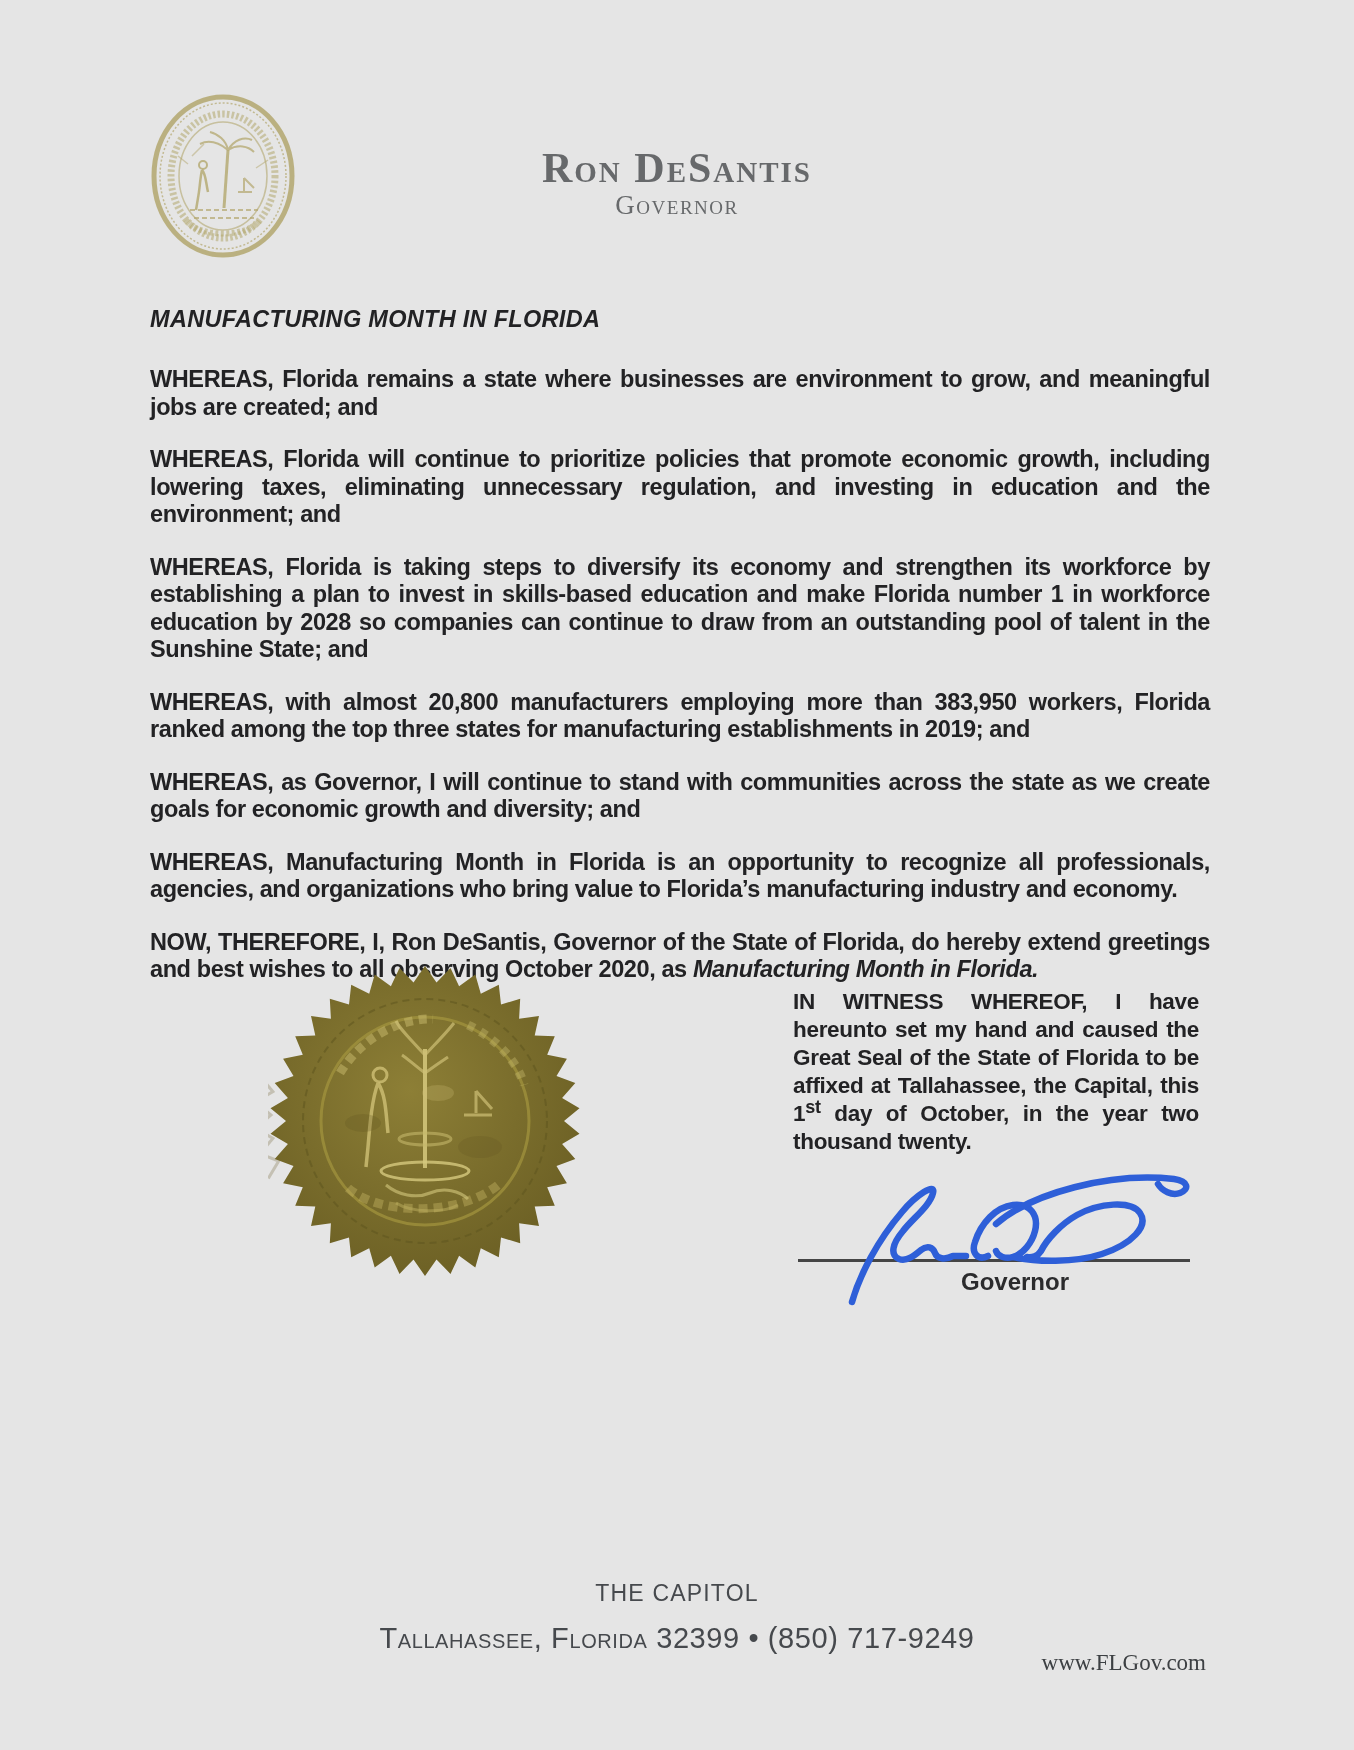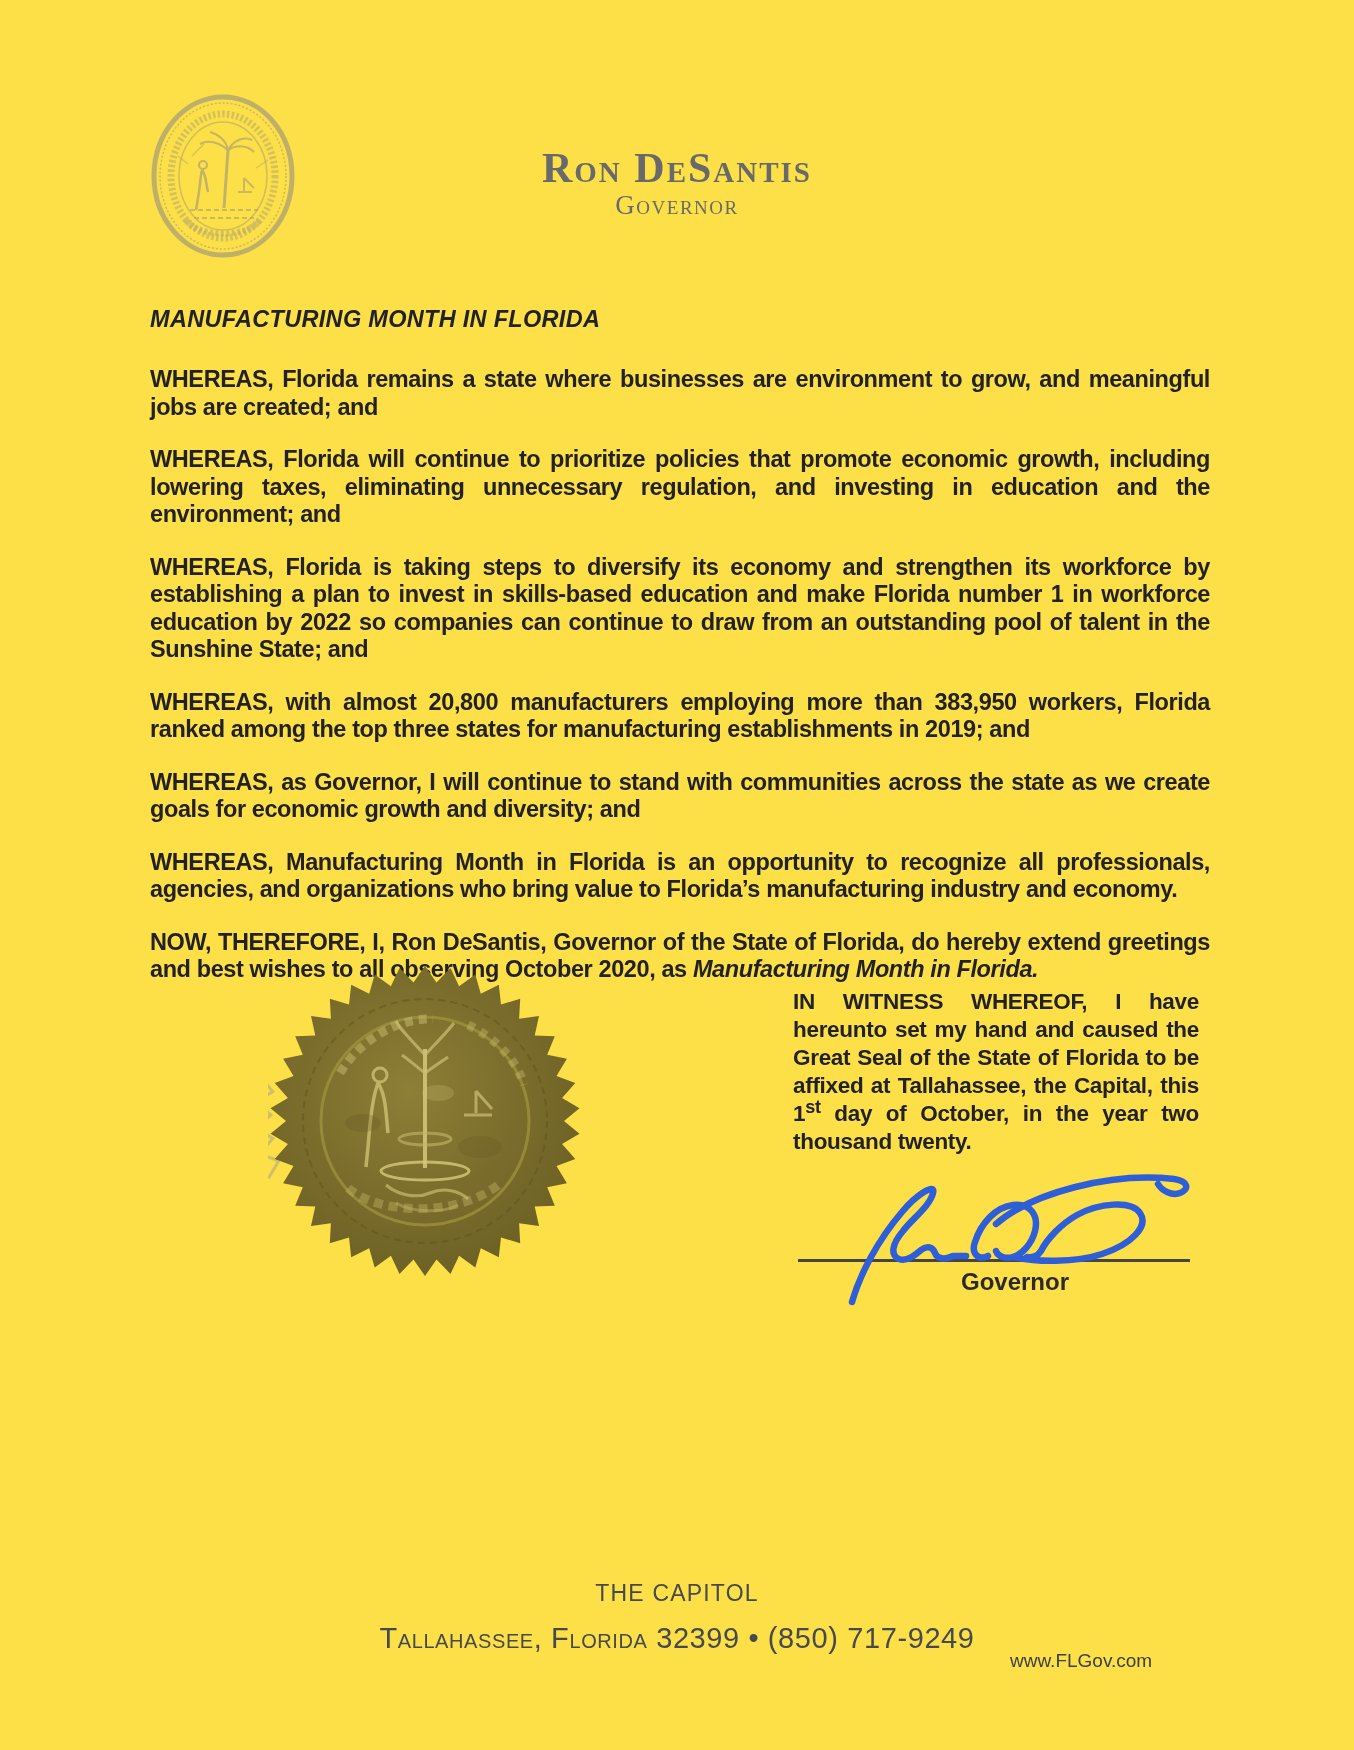--- a/index.html
+++ b/index.html
@@ -1,20 +1,20 @@
 <!DOCTYPE html>
 <html><head>
 <meta charset="utf-8">
 <style>
   html,body{margin:0;padding:0;background:#ffffff;}
   .page{
     position:relative;
     width:1354px;
     height:1750px;
-    background:#fde047;
+    background:#e5e5e5;
     font-family:"Liberation Sans",sans-serif;
     overflow:hidden;
   }
 
   
   .header-seal{position:absolute;left:148px;top:92px;width:150px;height:168px;}
   .gov-name{
     position:absolute;left:0;top:144px;width:1354px;text-align:center;
     font-family:"Liberation Serif",serif;font-variant:small-caps;
     font-weight:700;font-size:42px;letter-spacing:2px;color:#67696b;
@@ -53,22 +53,22 @@
   .sig-label{
     position:absolute;left:820px;top:1268px;width:390px;text-align:center;
     font-weight:700;font-size:24px;color:#2b2b2d;
   }
 
   
   .footer-center{position:absolute;left:147px;top:1580px;width:1060px;text-align:center;color:#46494d;}
   .footer-line1{font-size:23px;letter-spacing:1.2px;}
   .footer-line2{font-size:29px;font-variant:small-caps;letter-spacing:.6px;margin-top:15px;}
   .footer-url{
-    position:absolute;left:1010px;top:1650px;width:196px;
-    font-size:19px;color:#3d4043;
+    position:absolute;left:1010px;top:1650px;width:196px;text-align:right;
+    font-size:23px;color:#3d4043;font-family:Liberation Serif, serif;
   }
 </style>
 </head>
 <body>
 
 <div class="page">
 
   <div class="header-seal">
     <svg viewBox="0 0 150 168" width="150" height="168">
       <g fill="none" stroke="#b3a76e">
@@ -94,21 +94,21 @@
   </div>
 
   <div class="gov-name">Ron DeSantis</div>
   <div class="gov-title">Governor</div>
 
   <div class="doc-title">MANUFACTURING MONTH IN FLORIDA</div>
 
   <div class="body-col">
     <p class="para">WHEREAS, Florida remains a state where businesses are environment to grow, and meaningful jobs are created; and</p>
     <p class="para">WHEREAS, Florida will continue to prioritize policies that promote economic growth, including lowering taxes, eliminating unnecessary regulation, and investing in education and the environment; and</p>
-    <p class="para">WHEREAS, Florida is taking steps to diversify its economy and strengthen its workforce by establishing a plan to invest in skills-based education and make Florida number 1 in workforce education by 2022 so companies can continue to draw from an outstanding pool of talent in the Sunshine State; and</p>
+    <p class="para">WHEREAS, Florida is taking steps to diversify its economy and strengthen its workforce by establishing a plan to invest in skills-based education and make Florida number 1 in workforce education by 2028 so companies can continue to draw from an outstanding pool of talent in the Sunshine State; and</p>
     <p class="para">WHEREAS, with almost 20,800 manufacturers employing more than 383,950 workers, Florida ranked among the top three states for manufacturing establishments in 2019; and</p>
     <p class="para">WHEREAS, as Governor, I will continue to stand with communities across the state as we create goals for economic growth and diversity; and</p>
     <p class="para">WHEREAS, Manufacturing Month in Florida is an opportunity to recognize all professionals, agencies, and organizations who bring value to Florida’s manufacturing industry and economy.</p>
     <p class="para"><span>NOW, THEREFORE, I, Ron DeSantis, Governor of the State of Florida, do hereby extend greetings and best wishes to all observing October 2020, as </span><em>Manufacturing Month in Florida.</em></p>
   </div>
 
   <div class="gold-seal">
     <svg viewBox="0 0 315 318" width="315" height="318">
       <defs>
         <radialGradient id="goldGrad" cx="45%" cy="40%" r="65%">

